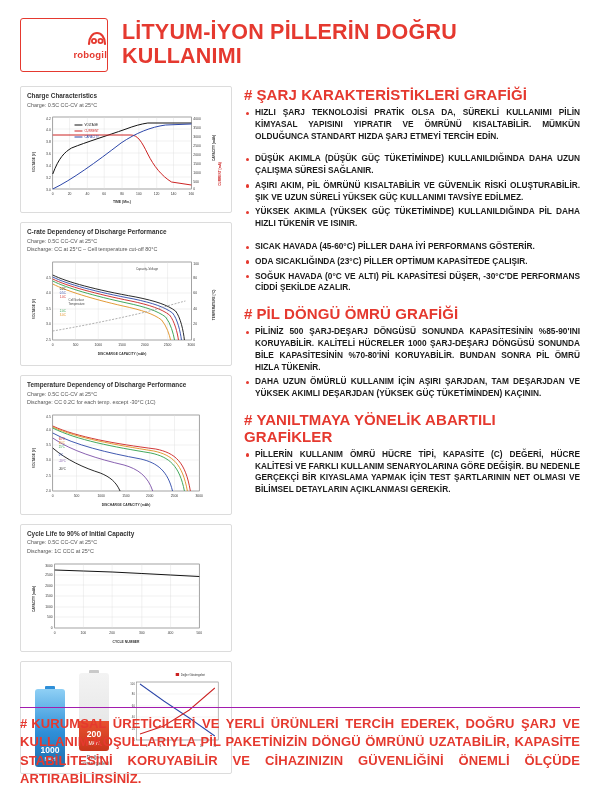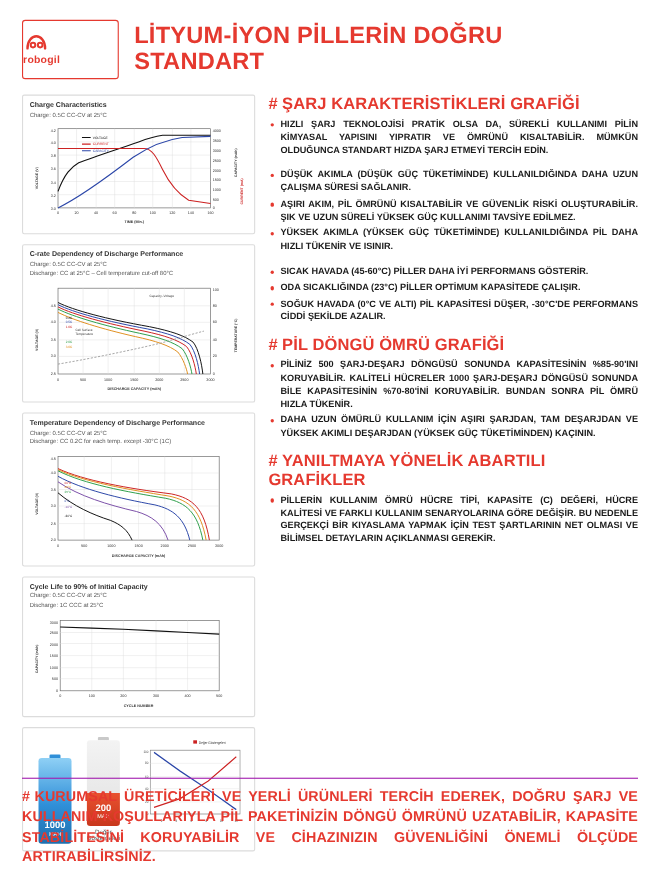--- a/index.html
+++ b/index.html
@@ -19,21 +19,21 @@
 
   
   .header{
     display:flex;align-items:flex-start;gap:14px;
     margin-bottom:14px;
   }
   .logo-box{
     width:86px;height:52px;
     border:1px solid #e5392f;
     border-radius:3px;
-    display:flex;flex-direction:column;align-items:flex-start;justify-content:center;
+    display:flex;flex-direction:column;align-items:flex-end;justify-content:center;
     flex:0 0 auto;
   }
   .logo-mark{
     width:22px;height:16px;
     position:relative;
     margin-bottom:3px;
   }
   .logo-mark svg{display:block;}
   .logo-text{
     font-size:9.5px;color:#e5392f;font-weight:700;letter-spacing:.2px;
@@ -152,21 +152,21 @@
     <div class="logo-box">
       <div class="logo-mark">
         <svg viewBox="0 0 24 18" width="24" height="18">
           <path d="M4 14 C4 7, 8 3, 12 3 C16 3, 20 7, 20 14" fill="none" stroke="#e5392f" stroke-width="2.2" stroke-linecap="round"></path>
           <circle cx="9" cy="11" r="2.1" fill="none" stroke="#e5392f" stroke-width="1.8"></circle>
           <circle cx="15.5" cy="11" r="2.1" fill="none" stroke="#e5392f" stroke-width="1.8"></circle>
         </svg>
       </div>
       <div class="logo-text">robogil</div>
     </div>
-    <div class="title">LİTYUM-İYON PİLLERİN DOĞRU STANDART</div>
+    <div class="title">LİTYUM-İYON PİLLERİN DOĞRU KULLANIMI</div>
   </div>
 
   <div class="main">
 
     <div class="col-left">
 
       <div class="chart-card">
         <div class="chart-title">Charge Characteristics</div>
         <div class="chart-sub">Charge: 0.5C CC-CV at 25°C</div>
         <div class="chart-plot">

